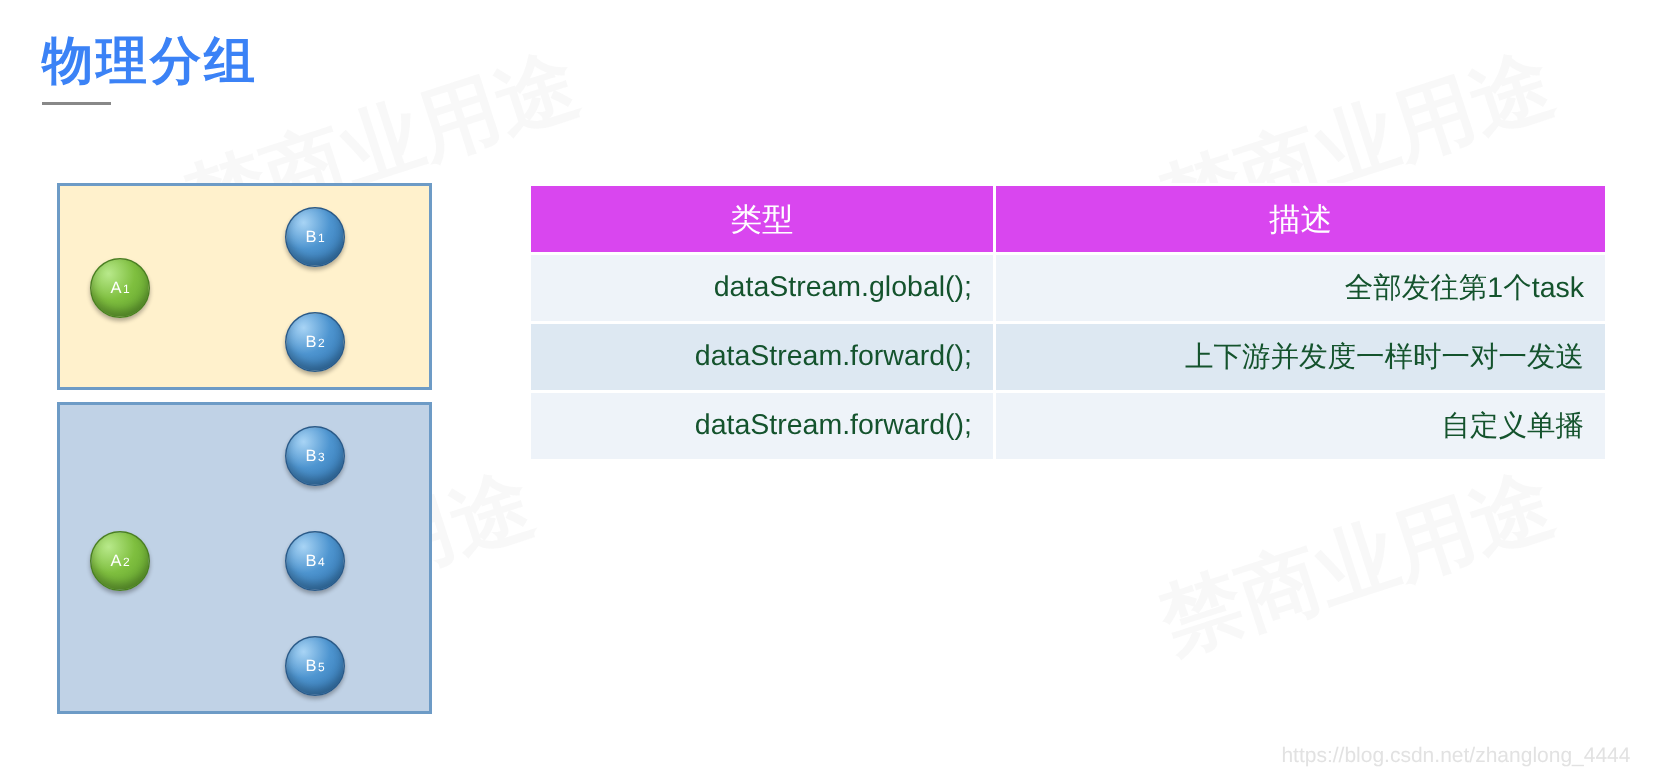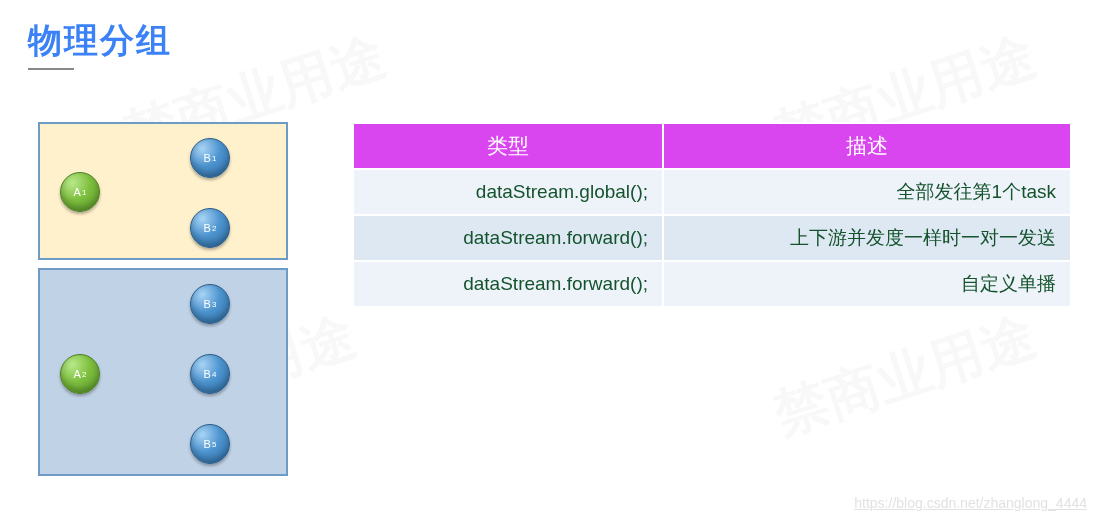--- a/index.html
+++ b/index.html
@@ -99,21 +99,20 @@
   }
   tbody tr:nth-child(odd) td { background: #eef3f9; }
   tbody tr:nth-child(even) td { background: #dde8f2; }
   .watermark-url {
     position: absolute;
     bottom: 4px;
     right: 18px;
     color: #e2e2e2;
     font-size: 14px;
     font-family: Arial, sans-serif;
-    text-decoration: underline;
   }
   .watermark-cn {
     position: absolute;
     color: rgba(120,120,120,0.05);
     font-size: 54px;
     font-weight: 700;
     transform: rotate(-18deg);
     pointer-events: none;
     white-space: nowrap;
   }

